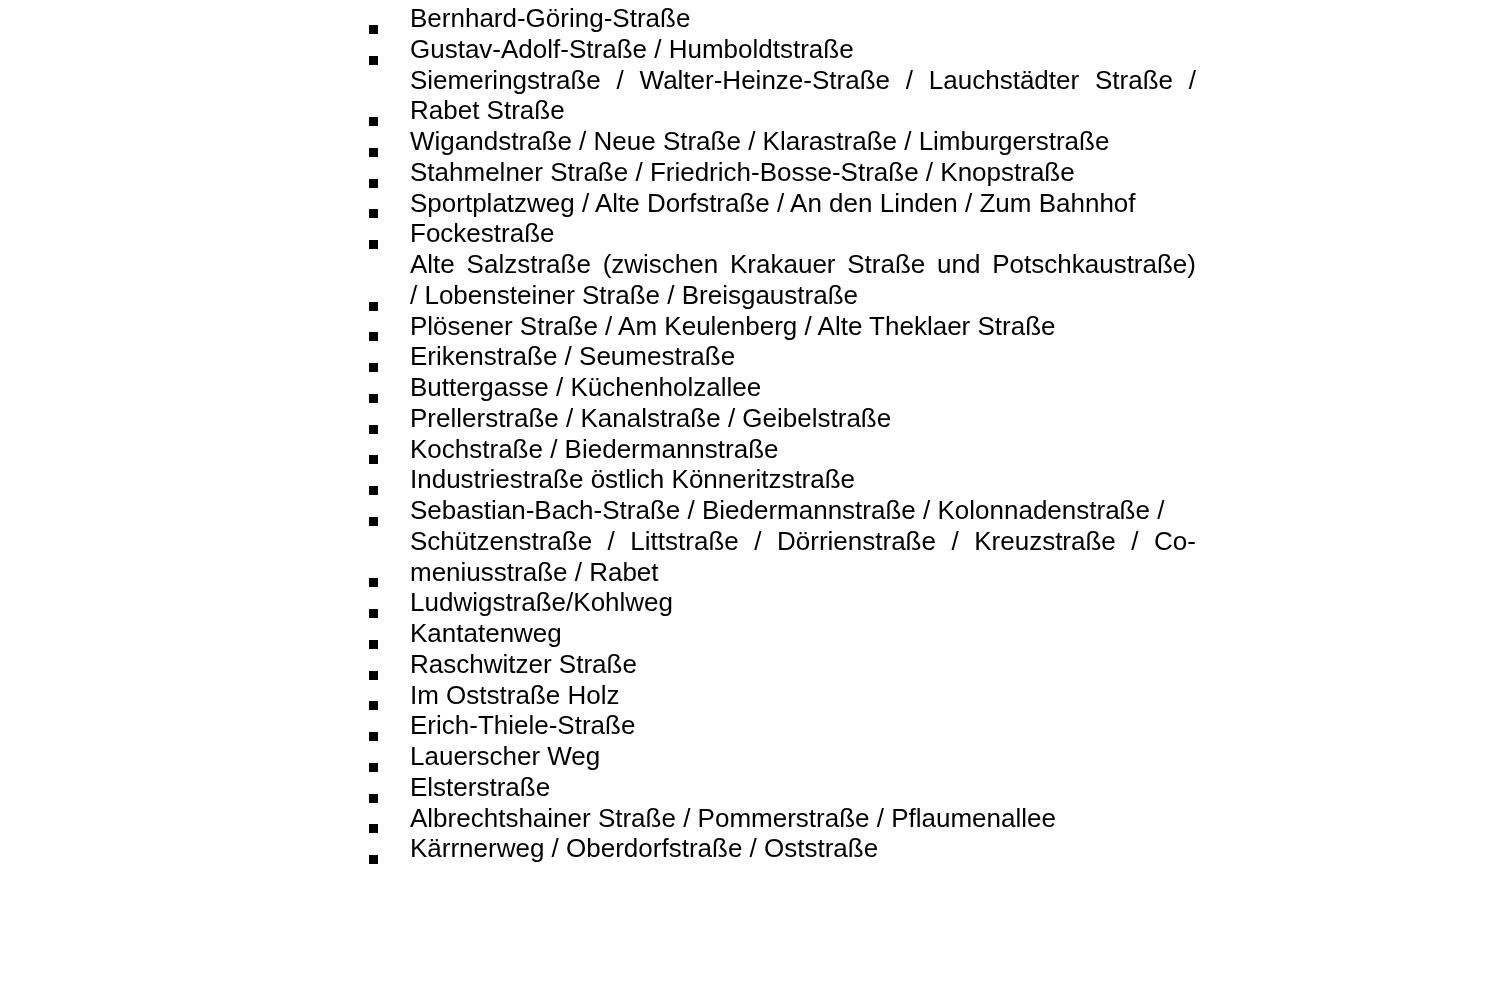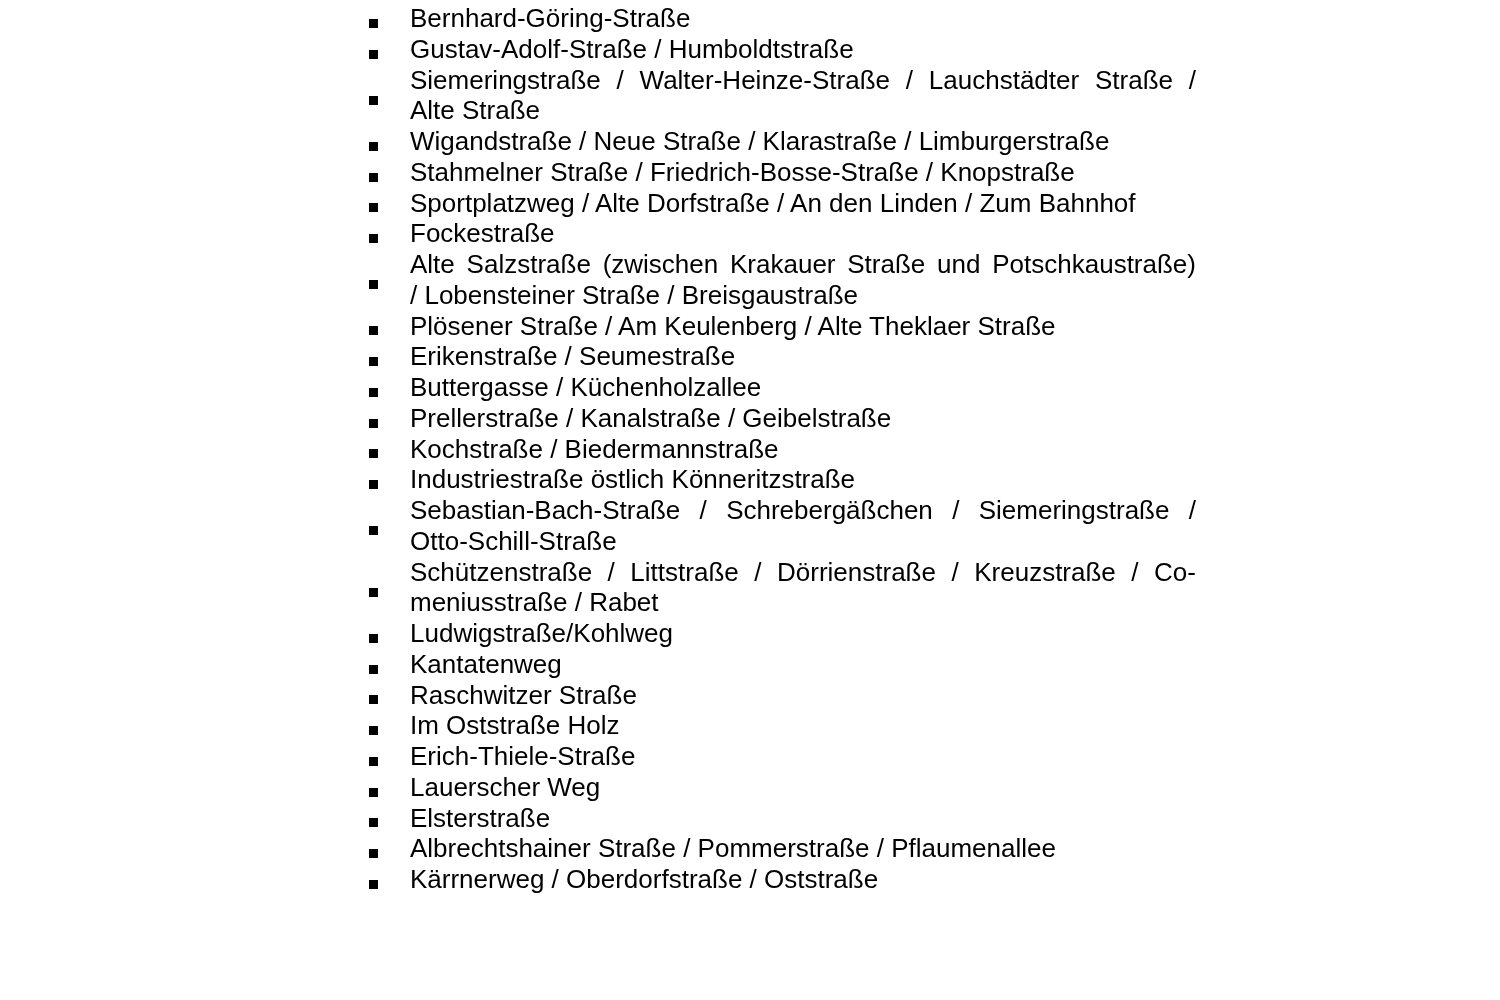--- a/index.html
+++ b/index.html
@@ -16,21 +16,21 @@
     position: absolute;
     left: 369px;
     top: 3px;
     width: 830px;
   }
   .street-list {
     display: block;
   }
   .item {
     display: flex;
-    align-items: center;
+    align-items: flex-end;
   }
   .bullet {
     flex: none;
     width: 41px;
   }
   .bullet::before {
     content: "";
     display: block;
     width: 9px;
     height: 9px;
@@ -65,21 +65,21 @@
       <div class="item">
         <span class="bullet"></span>
         <div class="item-text">
           <div class="line">Gustav-Adolf-Straße / Humboldtstraße</div>
         </div>
       </div>
       <div class="item">
         <span class="bullet"></span>
         <div class="item-text">
           <div class="line">Siemeringstraße / Walter-Heinze-Straße / Lauchstädter Straße /</div>
-          <div class="line">Alte Straße</div>
+          <div class="line">Rabet Straße</div>
         </div>
       </div>
       <div class="item">
         <span class="bullet"></span>
         <div class="item-text">
           <div class="line">Wigandstraße / Neue Straße / Klarastraße / Limburgerstraße</div>
         </div>
       </div>
       <div class="item">
         <span class="bullet"></span>
@@ -138,22 +138,21 @@
       </div>
       <div class="item">
         <span class="bullet"></span>
         <div class="item-text">
           <div class="line">Industriestraße östlich Könneritzstraße</div>
         </div>
       </div>
       <div class="item">
         <span class="bullet"></span>
         <div class="item-text">
-          <div class="line">Sebastian-Bach-Straße / Schrebergäßchen / Siemeringstraße /</div>
-          <div class="line">Otto-Schill-Straße</div>
+          <div class="line">Sebastian-Bach-Straße / Biedermannstraße / Kolonnadenstraße /</div>
         </div>
       </div>
       <div class="item">
         <span class="bullet"></span>
         <div class="item-text">
           <div class="line">Schützenstraße / Littstraße / Dörrienstraße / Kreuzstraße / Co-</div>
           <div class="line">meniusstraße / Rabet</div>
         </div>
       </div>
       <div class="item">

